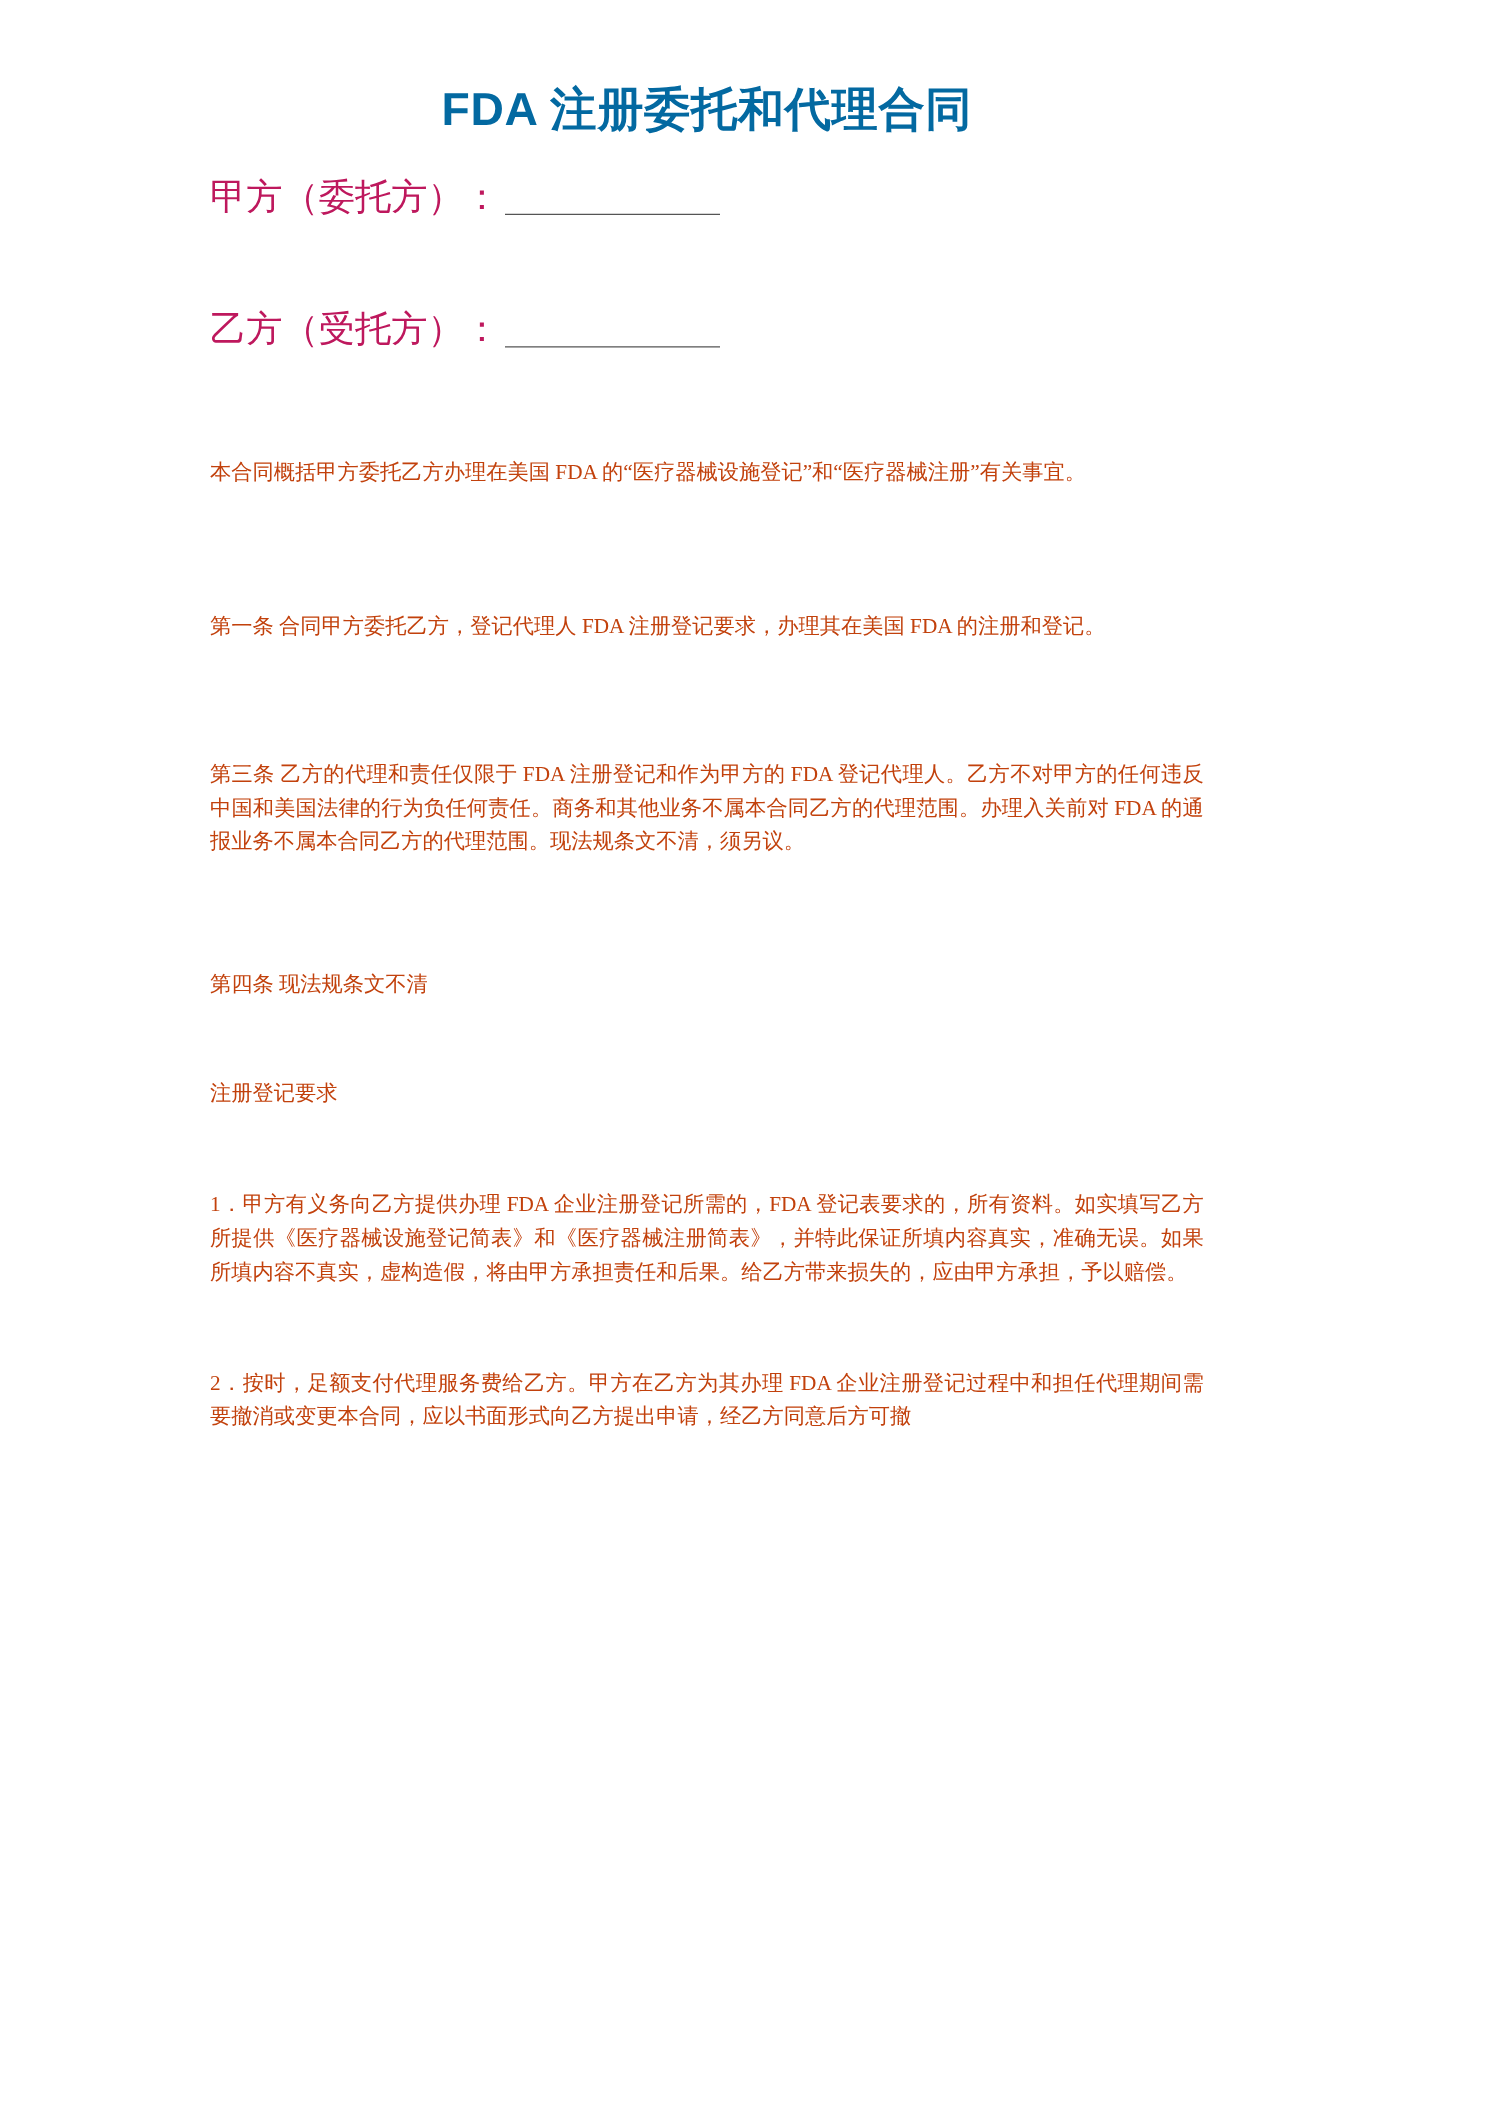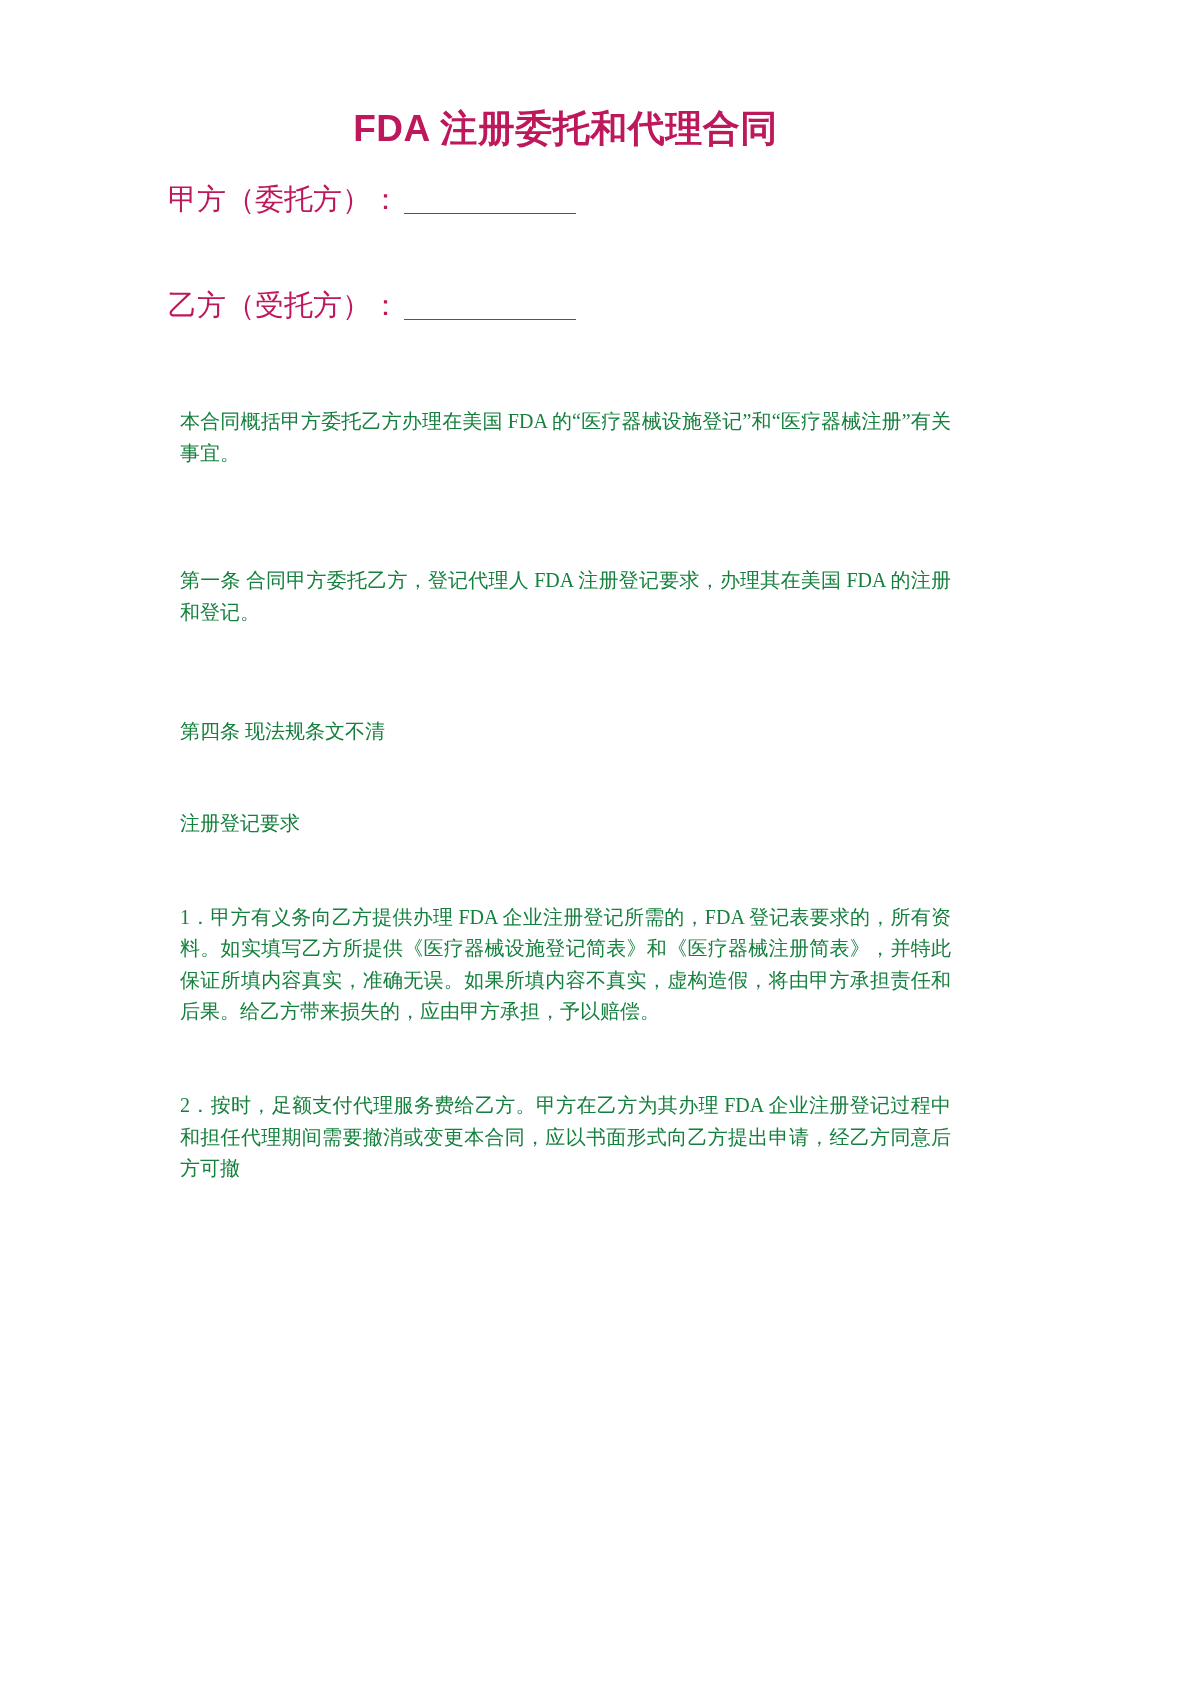--- a/index.html
+++ b/index.html
@@ -24,49 +24,49 @@
     top: 0;
     width: 795px;
   }
   .doc-title {
     font-family: "Liberation Sans", "DejaVu Sans", sans-serif;
     font-weight: bold;
     font-size: 37px;
     line-height: 1.25;
     text-align: center;
     margin: 0;
-    padding-top: 106px;
+    padding-top: 65px;
     letter-spacing: 0.5px;
-    color: #be185d;
+    color: #0369a1;
   }
   .party-line {
     font-size: 29px;
     line-height: 1.6;
     margin: 0;
     color: #be185d;
     white-space: nowrap;
   }
   .party-line .blank {
     display: inline-block;
     border-bottom: 1.3px solid #555;
     width: 172px;
     height: 1em;
     vertical-align: -0.18em;
     margin-left: 4px;
   }
   .p-party-1 { margin-top: 24px; }
   .p-party-2 { margin-top: 59px; }
 
   .para {
-    font-size: 20px;
+    font-size: 17px;
     line-height: 1.58;
-    margin: 12px;
+    margin: 0;
     text-align: justify;
     text-justify: inter-ideograph;
-    color: #15803d;
+    color: #c2410c;
   }
   .gap-intro   { margin-top: 78px; }
   .gap-art1    { margin-top: 96px; }
   .gap-art2    { margin-top: 92px; }
   .gap-art3    { margin-top: 92px; }
   .gap-art4    { margin-top: 88px; }
   .gap-sub     { margin-top: 60px; }
   .gap-item1   { margin-top: 62px; }
   .gap-item2   { margin-top: 62px; }
 
@@ -86,20 +86,21 @@
 
     <p class="party-line p-party-2">
       <span>乙方（受托方）：</span><span class="blank"></span>
     </p>
 
     <p class="para gap-intro">本合同概括甲方委托乙方办理在美国 FDA 的“医疗器械设施登记”和“医疗器械注册”有关事宜。</p>
 
     <p class="para gap-art1">第一条  合同甲方委托乙方，登记代理人 FDA 注册登记要求，办理其在美国 FDA 的注册和登记。</p>
 
 
+    <p class="para gap-art3">第三条  乙方的代理和责任仅限于 FDA 注册登记和作为甲方的 FDA 登记代理人。乙方不对甲方的任何违反中国和美国法律的行为负任何责任。商务和其他业务不属本合同乙方的代理范围。办理入关前对 FDA 的通报业务不属本合同乙方的代理范围。现法规条文不清，须另议。</p>
 
     <p class="para gap-art4 heading-line">第四条  现法规条文不清</p>
 
     <p class="para gap-sub heading-line">注册登记要求</p>
 
     <p class="para gap-item1">1．甲方有义务向乙方提供办理 FDA 企业注册登记所需的，FDA 登记表要求的，所有资料。如实填写乙方所提供《医疗器械设施登记简表》和《医疗器械注册简表》，并特此保证所填内容真实，准确无误。如果所填内容不真实，虚构造假，将由甲方承担责任和后果。给乙方带来损失的，应由甲方承担，予以赔偿。</p>
 
     <p class="para gap-item2">2．按时，足额支付代理服务费给乙方。甲方在乙方为其办理 FDA 企业注册登记过程中和担任代理期间需要撤消或变更本合同，应以书面形式向乙方提出申请，经乙方同意后方可撤</p>
 
   </div>

